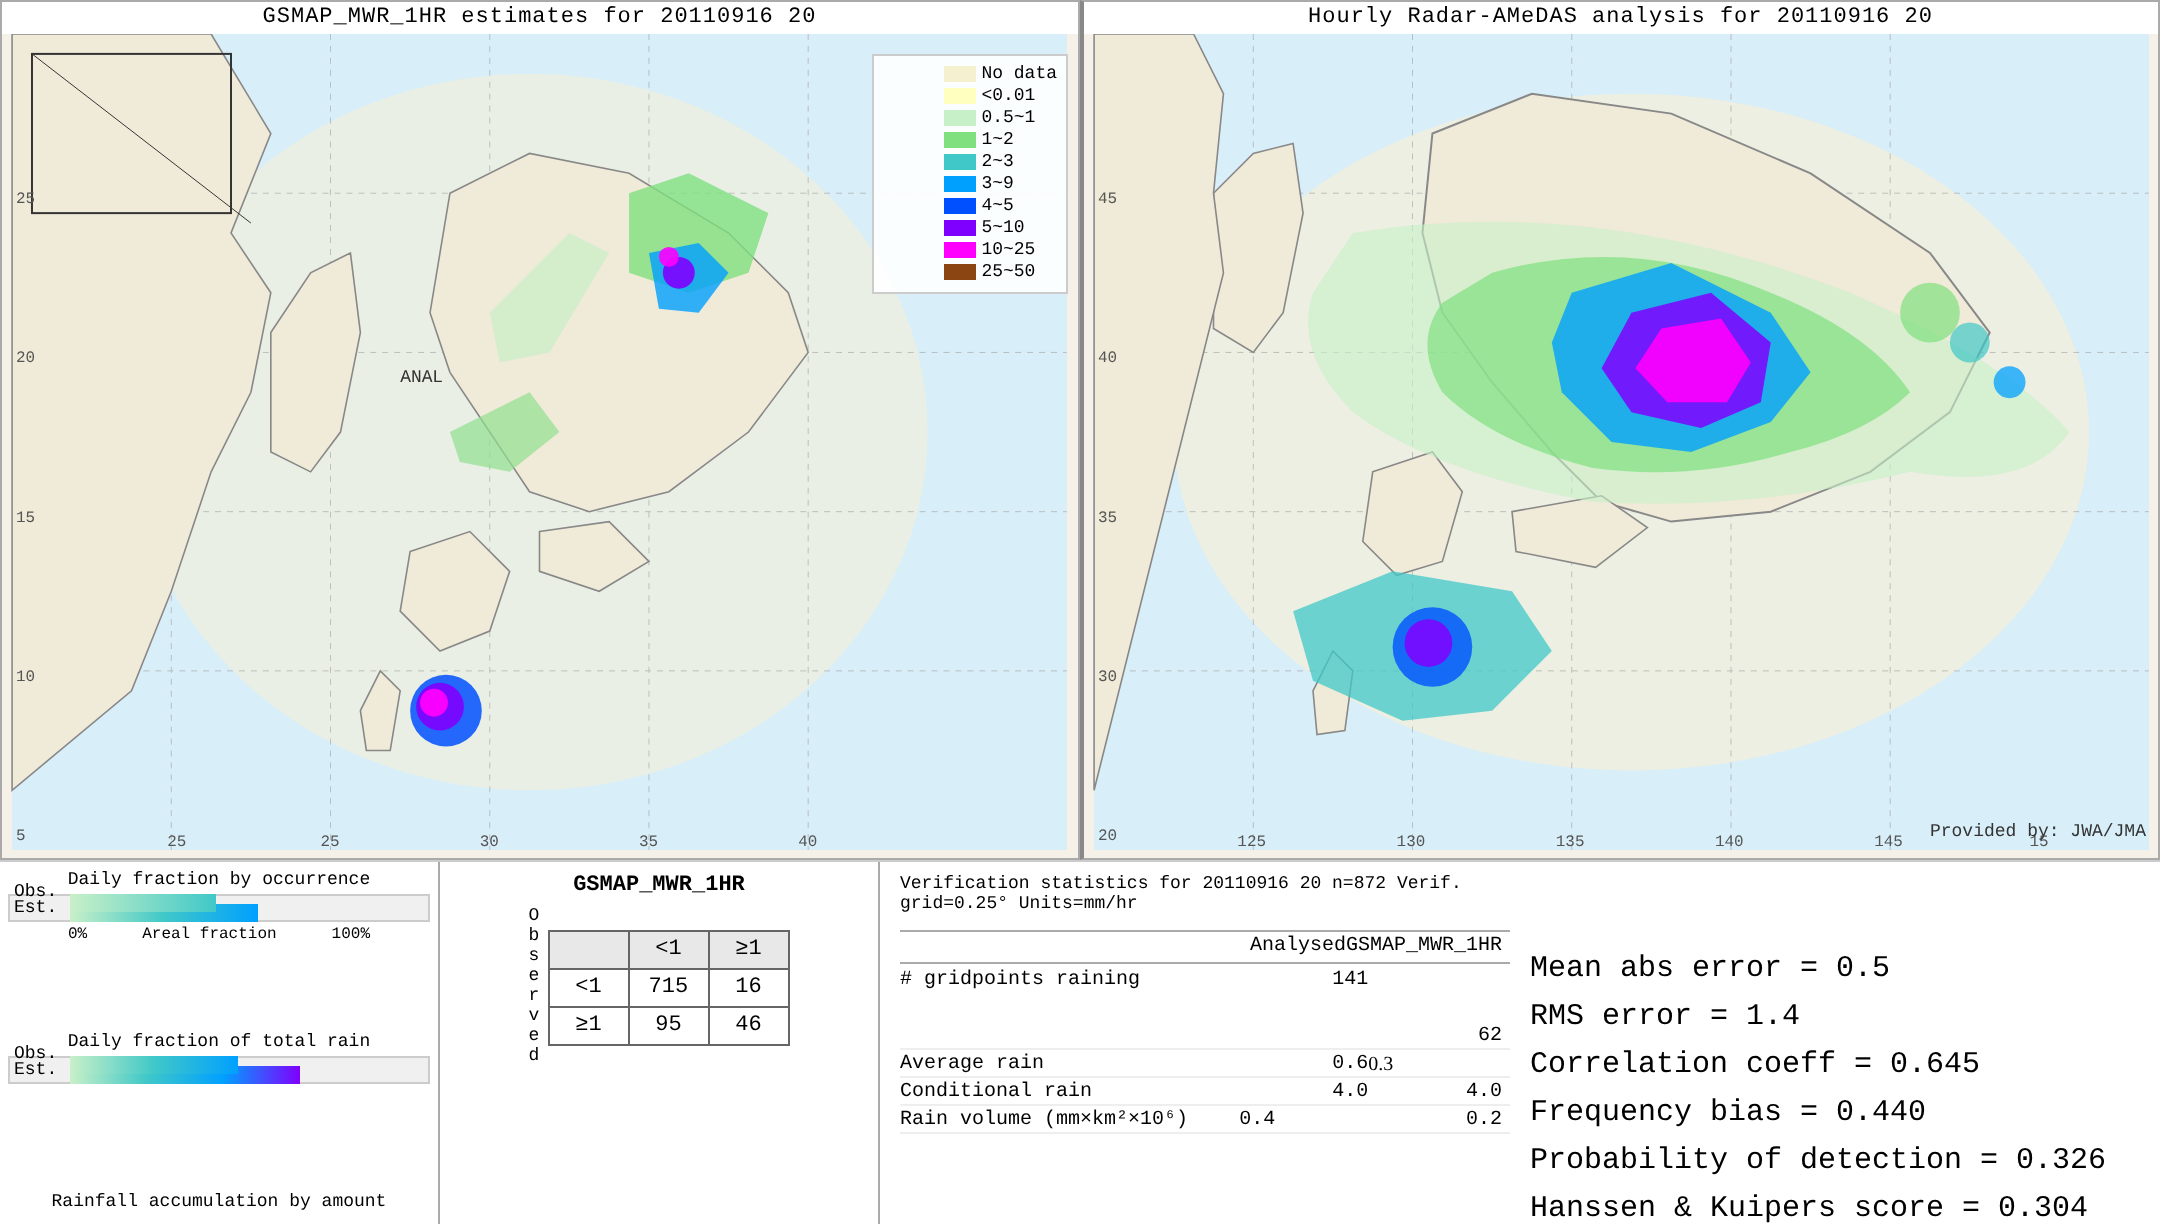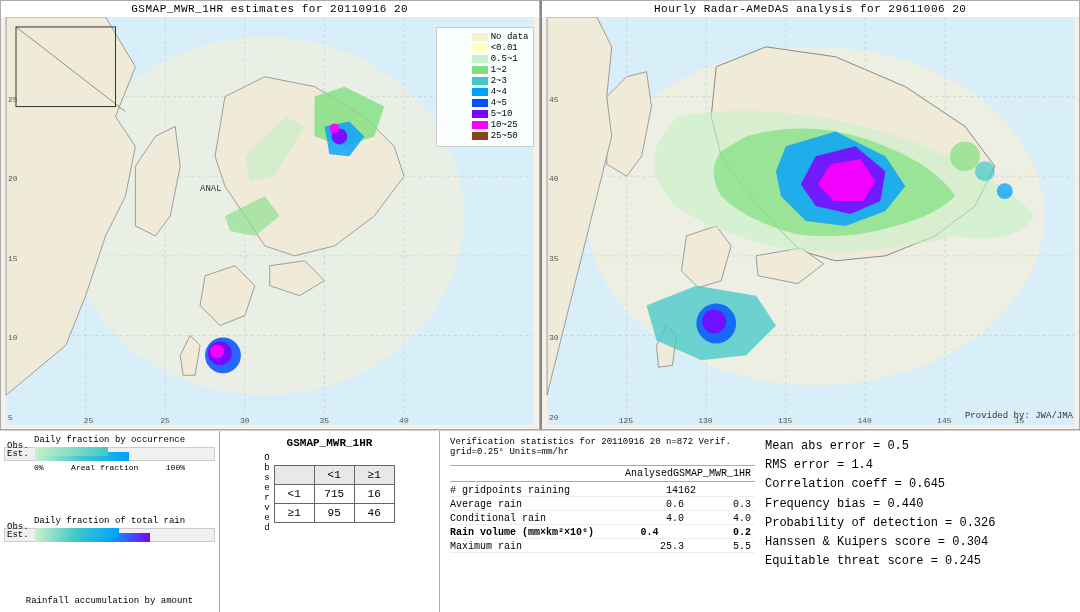--- a/index.html
+++ b/index.html
@@ -185,22 +185,23 @@
     }
 
     .stats-header {
       font-size: 10px;
       margin-bottom: 6px;
       font-weight: bold;
     }
 
     .stats-right {
       flex: 1;
-      font-size: 12px;
+      font-size: 15px;
       line-height: 1.6;
+      margin-top: 36px;
     }
 
     
     .map-svg {
       width: 100%;
       height: 100%;
     }
 
     .provided-label {
       position: absolute;
@@ -305,21 +306,21 @@
           <div class="legend-item">
             <span class="legend-color" style="background:#80e080;"></span>
             <span>1~2</span>
           </div>
           <div class="legend-item">
             <span class="legend-color" style="background:#40c8c8;"></span>
             <span>2~3</span>
           </div>
           <div class="legend-item">
             <span class="legend-color" style="background:#00a0ff;"></span>
-            <span>4~4</span>
+            <span>3~9</span>
           </div>
           <div class="legend-item">
             <span class="legend-color" style="background:#0050ff;"></span>
             <span>4~5</span>
           </div>
           <div class="legend-item">
             <span class="legend-color" style="background:#8000ff;"></span>
             <span>5~10</span>
           </div>
           <div class="legend-item">
@@ -328,21 +329,21 @@
           </div>
           <div class="legend-item">
             <span class="legend-color" style="background:#8b4513;"></span>
             <span>25~50</span>
           </div>
         </div>
       </div>
     </div>
 
     <div class="map-panel" style="border-left: 2px solid #888;">
-      <div class="map-title">Hourly Radar-AMeDAS analysis for 29611006 20</div>
+      <div class="map-title">Hourly Radar-AMeDAS analysis for 20110916 20</div>
       <div class="map-content">
         <svg class="map-svg" viewBox="0 0 530 410" preserveAspectRatio="xMidYMid meet">
 
           <rect width="530" height="410" fill="#d8eef8"></rect>
 
           <ellipse cx="270" cy="200" rx="230" ry="170" fill="#f5f0d8" opacity="0.7"></ellipse>
 
           <g stroke="#aaa" stroke-width="0.5" stroke-dasharray="3,3" opacity="0.7">
             <line x1="0" y1="80" x2="530" y2="80"></line>
             <line x1="0" y1="160" x2="530" y2="160"></line>
@@ -473,41 +474,36 @@
 
         <div style="display:flex; font-size:10px; margin-bottom:3px; border-bottom:1px solid #aaa; padding-bottom:2px;">
           <div style="flex:2.5;"></div>
           <div style="flex:1; text-align:right;">Analysed</div>
           <div style="flex:1; text-align:right; padding-right:4px;">GSMAP_MWR_1HR</div>
         </div>
 
         <div style="display:flex; font-size:10px; margin-bottom:2px; border-bottom:1px solid #eee;">
           <div style="flex:2.5;"># gridpoints raining</div>
           <div style="flex:1; text-align:right;">141</div>
-          <div style="flex:1; text-align:left; padding-right:4px;">62</div>
+          <div style="flex:1; text-align:right; padding-right:4px;margin-top:28px;">62</div>
         </div>
         <div style="display:flex; font-size:10px; margin-bottom:2px; border-bottom:1px solid #eee;">
           <div style="flex:2.5;">Average rain</div>
           <div style="flex:1; text-align:right;">0.6</div>
-          <div style="flex:1; text-align:right; padding-right:4px;">0.3</div>
+          <div style="flex:1; text-align:left; padding-right:4px;font-family:Liberation Serif, serif;">0.3</div>
         </div>
         <div style="display:flex; font-size:10px; margin-bottom:2px; border-bottom:1px solid #eee;">
           <div style="flex:2.5;">Conditional rain</div>
           <div style="flex:1; text-align:right;">4.0</div>
           <div style="flex:1; text-align:right; padding-right:4px;">4.0</div>
         </div>
-        <div style="display:flex; font-size:10px; margin-bottom:2px; border-bottom:1px solid #eee;font-weight:bold;">
+        <div style="display:flex; font-size:10px; margin-bottom:2px; border-bottom:1px solid #eee;">
           <div style="flex:2.5;">Rain volume (mm×km²×10⁶)</div>
-          <div style="flex:1; text-align:right;">0.4</div>
+          <div style="flex:1; text-align:center;">0.4</div>
           <div style="flex:1; text-align:right; padding-right:4px;padding-left:33px;">0.2</div>
-        </div>
-        <div style="display:flex; font-size:10px; margin-bottom:2px; border-bottom:1px solid #eee;">
-          <div style="flex:2.5;">Maximum rain</div>
-          <div style="flex:1; text-align:right;">25.3</div>
-          <div style="flex:1; text-align:right; padding-right:4px;">5.5</div>
         </div>
       </div>
 
       <div class="stats-right" style="min-width:220px;">
         <div>Mean abs error = 0.5</div>
         <div>RMS error = 1.4</div>
         <div>Correlation coeff = 0.645</div>
         <div>Frequency bias = 0.440</div>
         <div>Probability of detection = 0.326</div>
         <div>Hanssen &amp; Kuipers score = 0.304</div>

